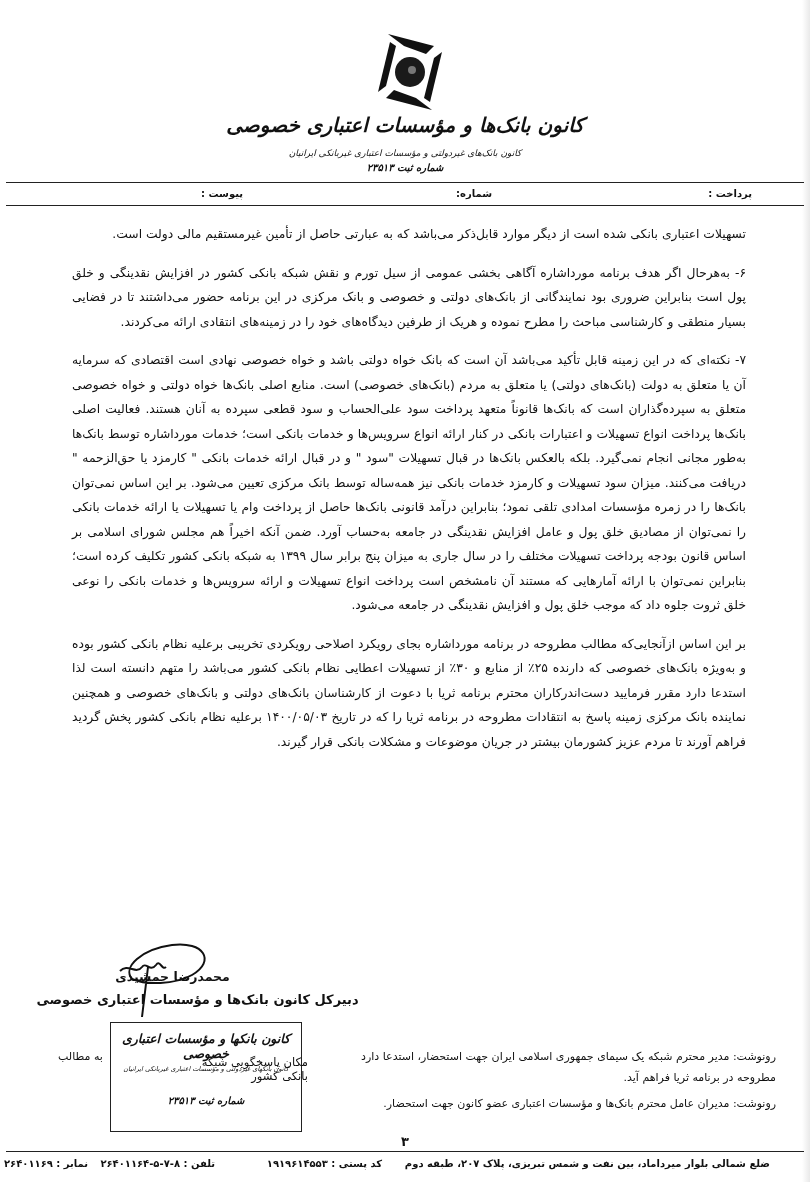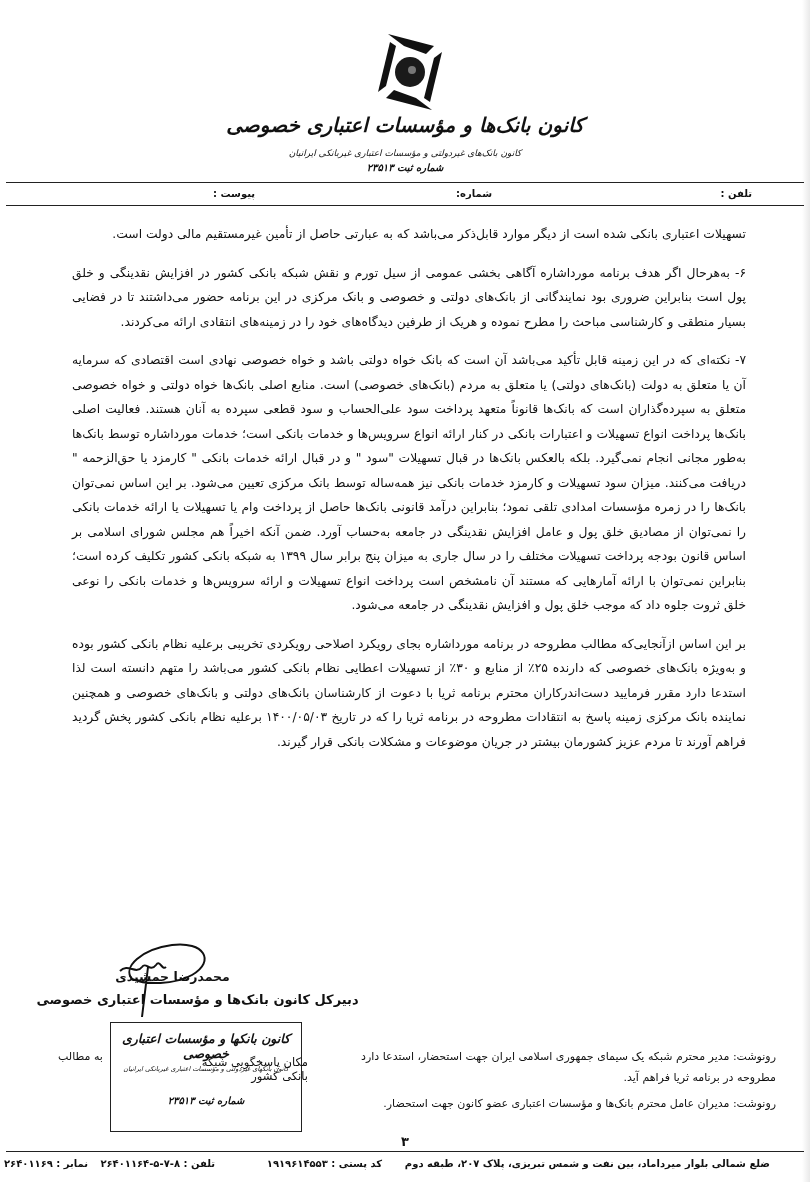--- a/index.html
+++ b/index.html
@@ -61,23 +61,23 @@
     <polygon points="4,60 16,10 22,14 12,54" fill="#111"></polygon>
     <circle cx="36" cy="40" r="15" fill="#1a1a1a"></circle>
     <circle cx="38" cy="38" r="4" fill="#777"></circle>
   </svg>
   <div class="org-title">کانون بانک‌ها و مؤسسات اعتباری خصوصی</div>
   <div class="org-sub">کانون بانک‌های غیردولتی و مؤسسات اعتباری غیربانکی ایرانیان</div>
   <div class="reg-no">شماره ثبت ۲۳۵۱۳</div>
 
   <div class="hline" style="top:182px"></div>
   <div class="meta-row">
-    <span style="right:58px">تلفن :</span>
+    <span style="right:58px">پرداخت :</span>
     <span style="right:318px">شماره:</span>
-    <span style="right:555px">پیوست :</span>
+    <span style="right:567px">پیوست :</span>
   </div>
   <div class="hline" style="top:205px"></div>
 
   <div class="body-text" style="top:208px">
     <p>تسهیلات اعتباری بانکی شده است از دیگر موارد قابل‌ذکر می‌باشد که به عبارتی حاصل از تأمین غیرمستقیم مالی دولت است.</p>
     <p style="margin-top:1px">۶- به‌هرحال اگر هدف برنامه مورداشاره آگاهی بخشی عمومی از سیل تورم و نقش شبکه بانکی کشور در افزایش نقدینگی و خلق پول است بنابراین ضروری بود نمایندگانی از بانک‌های دولتی و خصوصی و بانک مرکزی در این برنامه حضور می‌داشتند تا در فضایی بسیار منطقی و کارشناسی مباحث را مطرح نموده و هریک از طرفین دیدگاه‌های خود را در زمینه‌های انتقادی ارائه می‌کردند.</p>
     <p style="margin-top:2px">۷- نکته‌ای که در این زمینه قابل تأکید می‌باشد آن است که بانک خواه دولتی باشد و خواه خصوصی نهادی است اقتصادی که سرمایه آن یا متعلق به دولت (بانک‌های دولتی) یا متعلق به مردم (بانک‌های خصوصی) است. منابع اصلی بانک‌ها خواه دولتی و خواه خصوصی متعلق به سپرده‌گذاران است که بانک‌ها قانوناً متعهد پرداخت سود علی‌الحساب و سود قطعی سپرده به آنان هستند. فعالیت اصلی بانک‌ها پرداخت انواع تسهیلات و اعتبارات بانکی در کنار ارائه انواع سرویس‌ها و خدمات بانکی است؛ خدمات مورداشاره توسط بانک‌ها به‌طور مجانی انجام نمی‌گیرد. بلکه بالعکس بانک‌ها در قبال تسهیلات "سود " و در قبال ارائه خدمات بانکی " کارمزد یا حق‌الزحمه " دریافت می‌کنند. میزان سود تسهیلات و کارمزد خدمات بانکی نیز همه‌ساله توسط بانک مرکزی تعیین می‌شود. بر این اساس نمی‌توان بانک‌ها را در زمره مؤسسات امدادی تلقی نمود؛ بنابراین درآمد قانونی بانک‌ها حاصل از پرداخت وام یا تسهیلات یا ارائه خدمات بانکی را نمی‌توان از مصادیق خلق پول و عامل افزایش نقدینگی در جامعه به‌حساب آورد. ضمن آنکه اخیراً هم مجلس شورای اسلامی بر اساس قانون بودجه پرداخت تسهیلات مختلف را در سال جاری به میزان پنج برابر سال ۱۳۹۹ به شبکه بانکی کشور تکلیف کرده است؛ بنابراین نمی‌توان با ارائه آمارهایی که مستند آن نامشخص است پرداخت انواع تسهیلات و ارائه سرویس‌ها و خدمات بانکی را نوعی خلق ثروت جلوه داد که موجب خلق پول و افزایش نقدینگی در جامعه می‌شود.</p>
     <p style="margin-top:1px">بر این اساس ازآنجایی‌که مطالب مطروحه در برنامه مورداشاره بجای رویکرد اصلاحی رویکردی تخریبی برعلیه نظام بانکی کشور بوده و به‌ویژه بانک‌های خصوصی که دارنده ۲۵٪ از منابع و ۳۰٪ از تسهیلات اعطایی نظام بانکی کشور می‌باشد را متهم دانسته است لذا استدعا دارد مقرر فرمایید دست‌اندرکاران محترم برنامه ثریا با دعوت از کارشناسان بانک‌های دولتی و بانک‌های خصوصی و همچنین نماینده بانک مرکزی زمینه پاسخ به انتقادات مطروحه در برنامه ثریا را که در تاریخ ۱۴۰۰/۰۵/۰۳ برعلیه نظام بانکی کشور پخش گردید فراهم آورند تا مردم عزیز کشورمان بیشتر در جریان موضوعات و مشکلات بانکی قرار گیرند.</p>
   </div>
 

